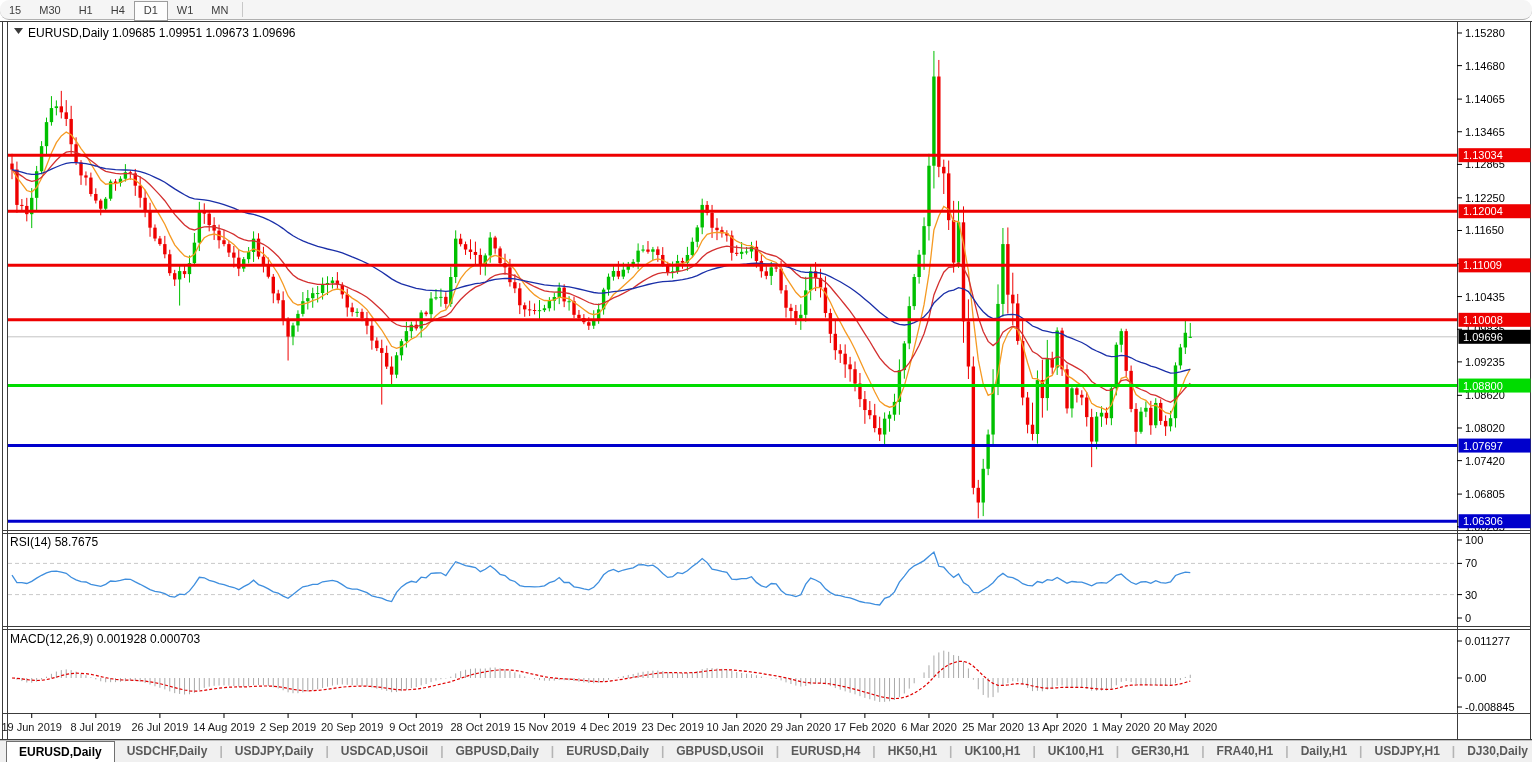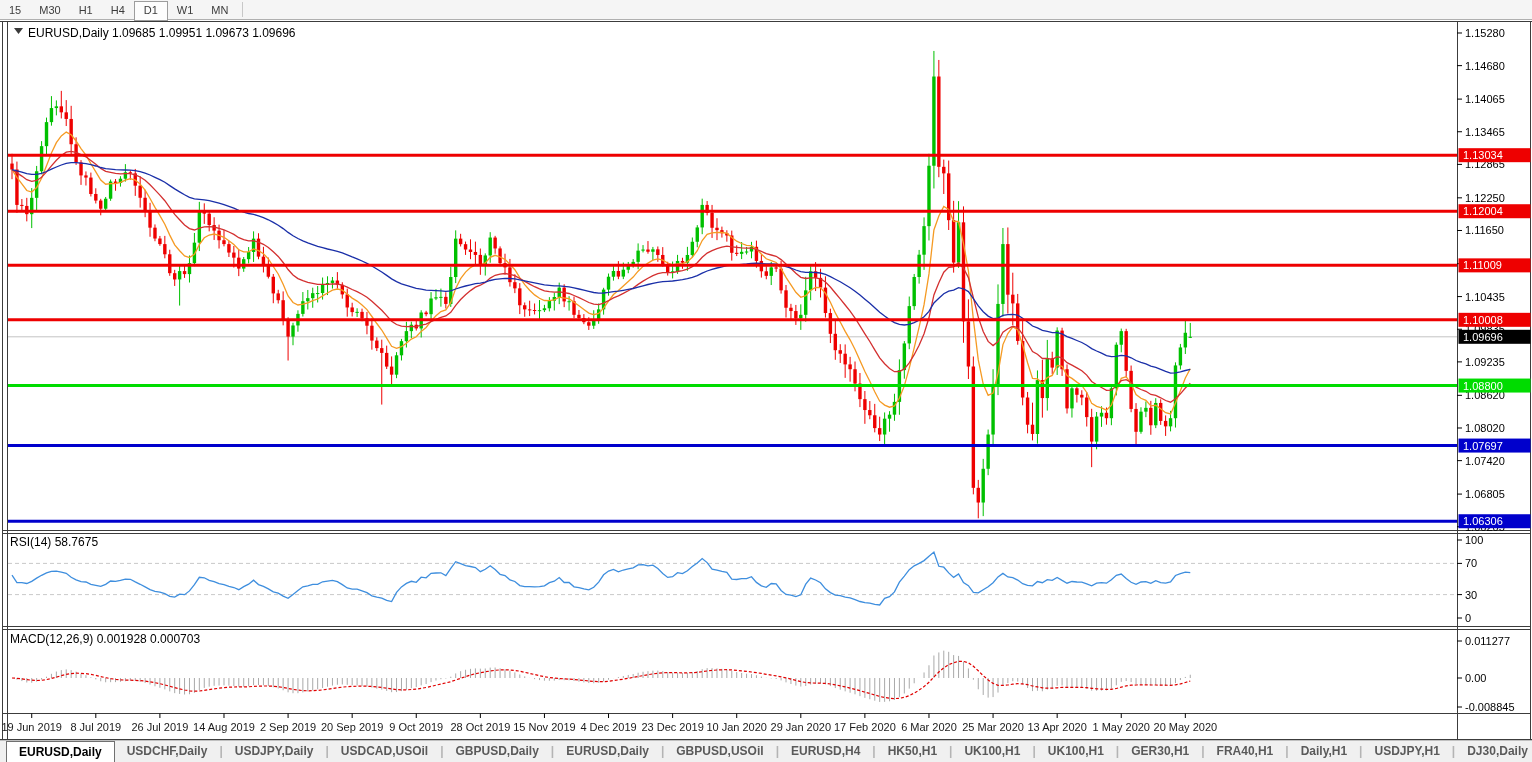--- a/index.html
+++ b/index.html
@@ -1,18 +1,18 @@
 <!DOCTYPE html>
 <html><head>
 <meta charset="utf-8">
 <style>
   html,body{margin:0;padding:0;background:#fff;width:1532px;height:762px;overflow:hidden;
     font-family:"Liberation Sans",sans-serif;}
   .toolbar{height:20px;background:#f5f5f5;border-bottom:1px solid #b0b0b0;box-sizing:border-box;
-    white-space:nowrap;}
+    white-space:nowrap;border-radius:9px;}
   .tf{display:inline-block;padding:3px 9px 0;font-size:11px;color:#3c3c3c;height:20px;
     box-sizing:border-box;cursor:default;}
   .tf.active{background:#fdfdfd;border:1px solid #9d9d9d;padding-top:2px;}
   .tf-div{display:inline-block;width:1px;height:15px;background:#c8c8c8;margin:2px 5px 0;vertical-align:top;}
   svg{display:block;font-family:"Liberation Sans",sans-serif;}
   .tabbar{height:26px;background:#f0f0f0;display:flex;align-items:stretch;font-size:12px;
     color:#5a5a5a;box-sizing:border-box;border-top:1px solid #c0c0c0;font-weight:bold;}
   .tab{padding:3px 12px 0;white-space:nowrap;cursor:default;}
   .tab.active{background:#fff;border:1px solid #707070;border-bottom:none;color:#000;
     margin-left:6px;margin-top:0px;}

